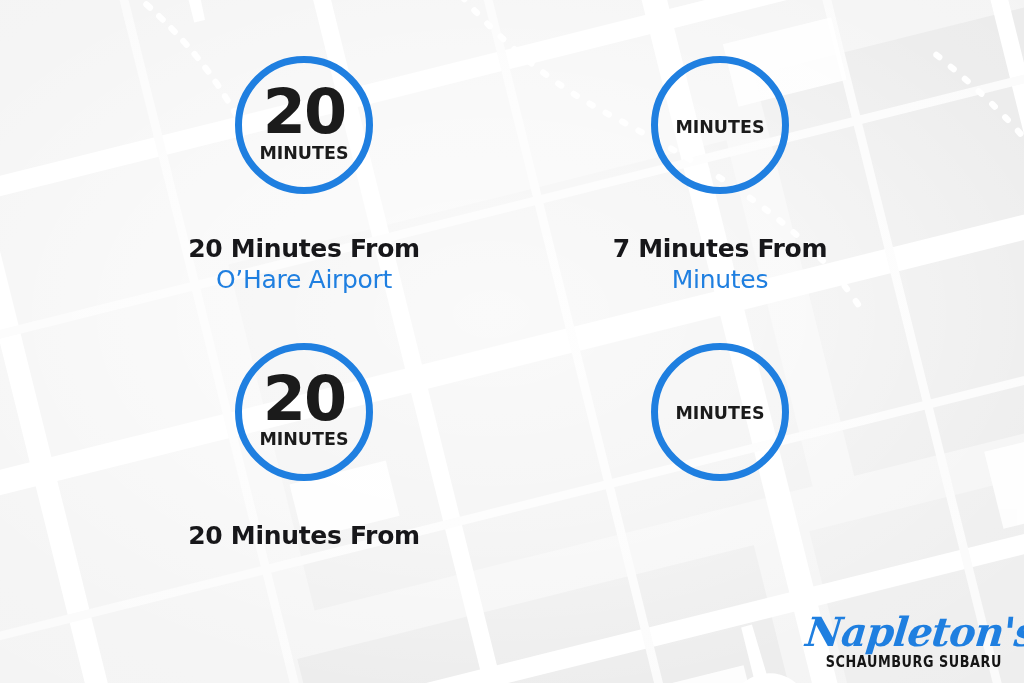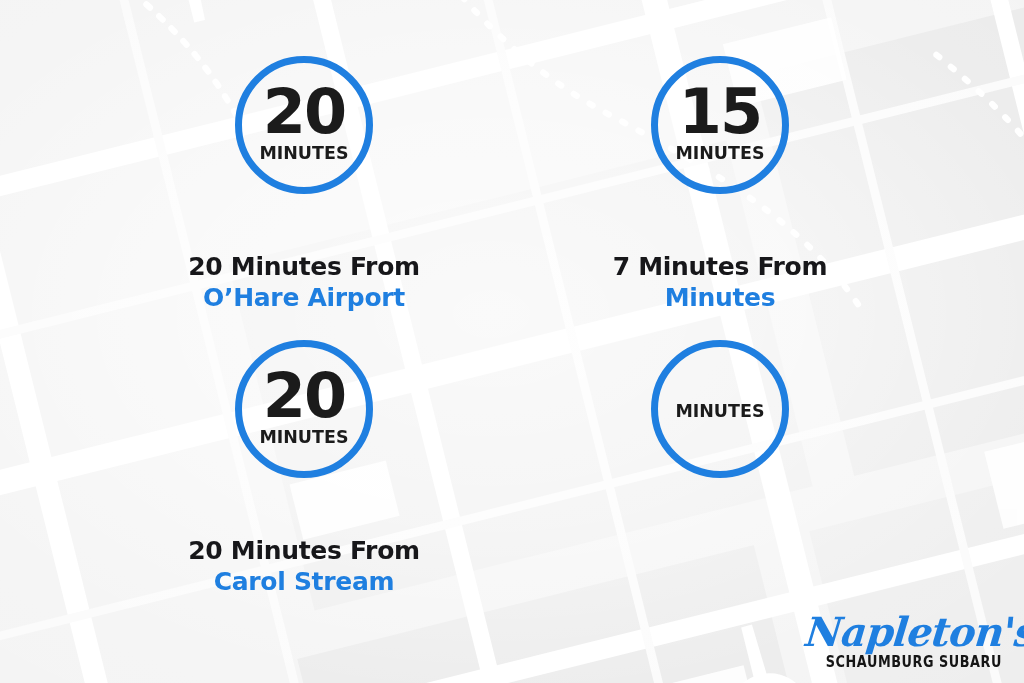--- a/index.html
+++ b/index.html
@@ -88,36 +88,36 @@
     font-family: "DejaVu Sans", sans-serif;
     font-weight: bold;
     font-size: 18px;
     letter-spacing: 0px;
     color: #1b1b1b;
     margin-top: 2px;
     transform: scaleX(0.97);
   }
 
   .caption {
-    margin-top: 58px;
+    margin-top: 40px;
     text-align: center;
     line-height: 1.22;
   }
   .caption-line1 {
     display: block;
     font-family: "DejaVu Sans", sans-serif;
     font-weight: bold;
     font-size: 25px;
     letter-spacing: -0.3px;
     color: #17171a;
   }
   .caption-line2 {
     display: block;
     font-family: "DejaVu Sans", sans-serif;
-    font-weight: bold;
+    font-weight: normal;
     font-size: 25px;
     letter-spacing: -0.3px;
     color: #1f7fe0;
   }
 
   
   .logo {
     position: absolute;
     right: 22px;
     bottom: 12px;
@@ -232,37 +232,35 @@
         <span class="badge-unit">MINUTES</span>
       </div>
       <div class="caption">
         <span class="caption-line1">20 Minutes From</span>
         <span class="caption-line2">O’Hare Airport</span>
       </div>
     </div>
 
     <div class="cell">
       <div class="badge">
-        <span class="badge-number">15</span>
         <span class="badge-unit">MINUTES</span>
       </div>
       <div class="caption">
         <span class="caption-line1">7 Minutes From</span>
         <span class="caption-line2">Minutes</span>
       </div>
     </div>
 
     <div class="cell r2">
       <div class="badge">
         <span class="badge-number">20</span>
         <span class="badge-unit">MINUTES</span>
       </div>
       <div class="caption">
         <span class="caption-line1">20 Minutes From</span>
-        <span class="caption-line2">Carol Stream</span>
       </div>
     </div>
 
     <div class="cell r2">
       <div class="badge">
         <span class="badge-unit">MINUTES</span>
       </div>
     </div>
 
   </div>

